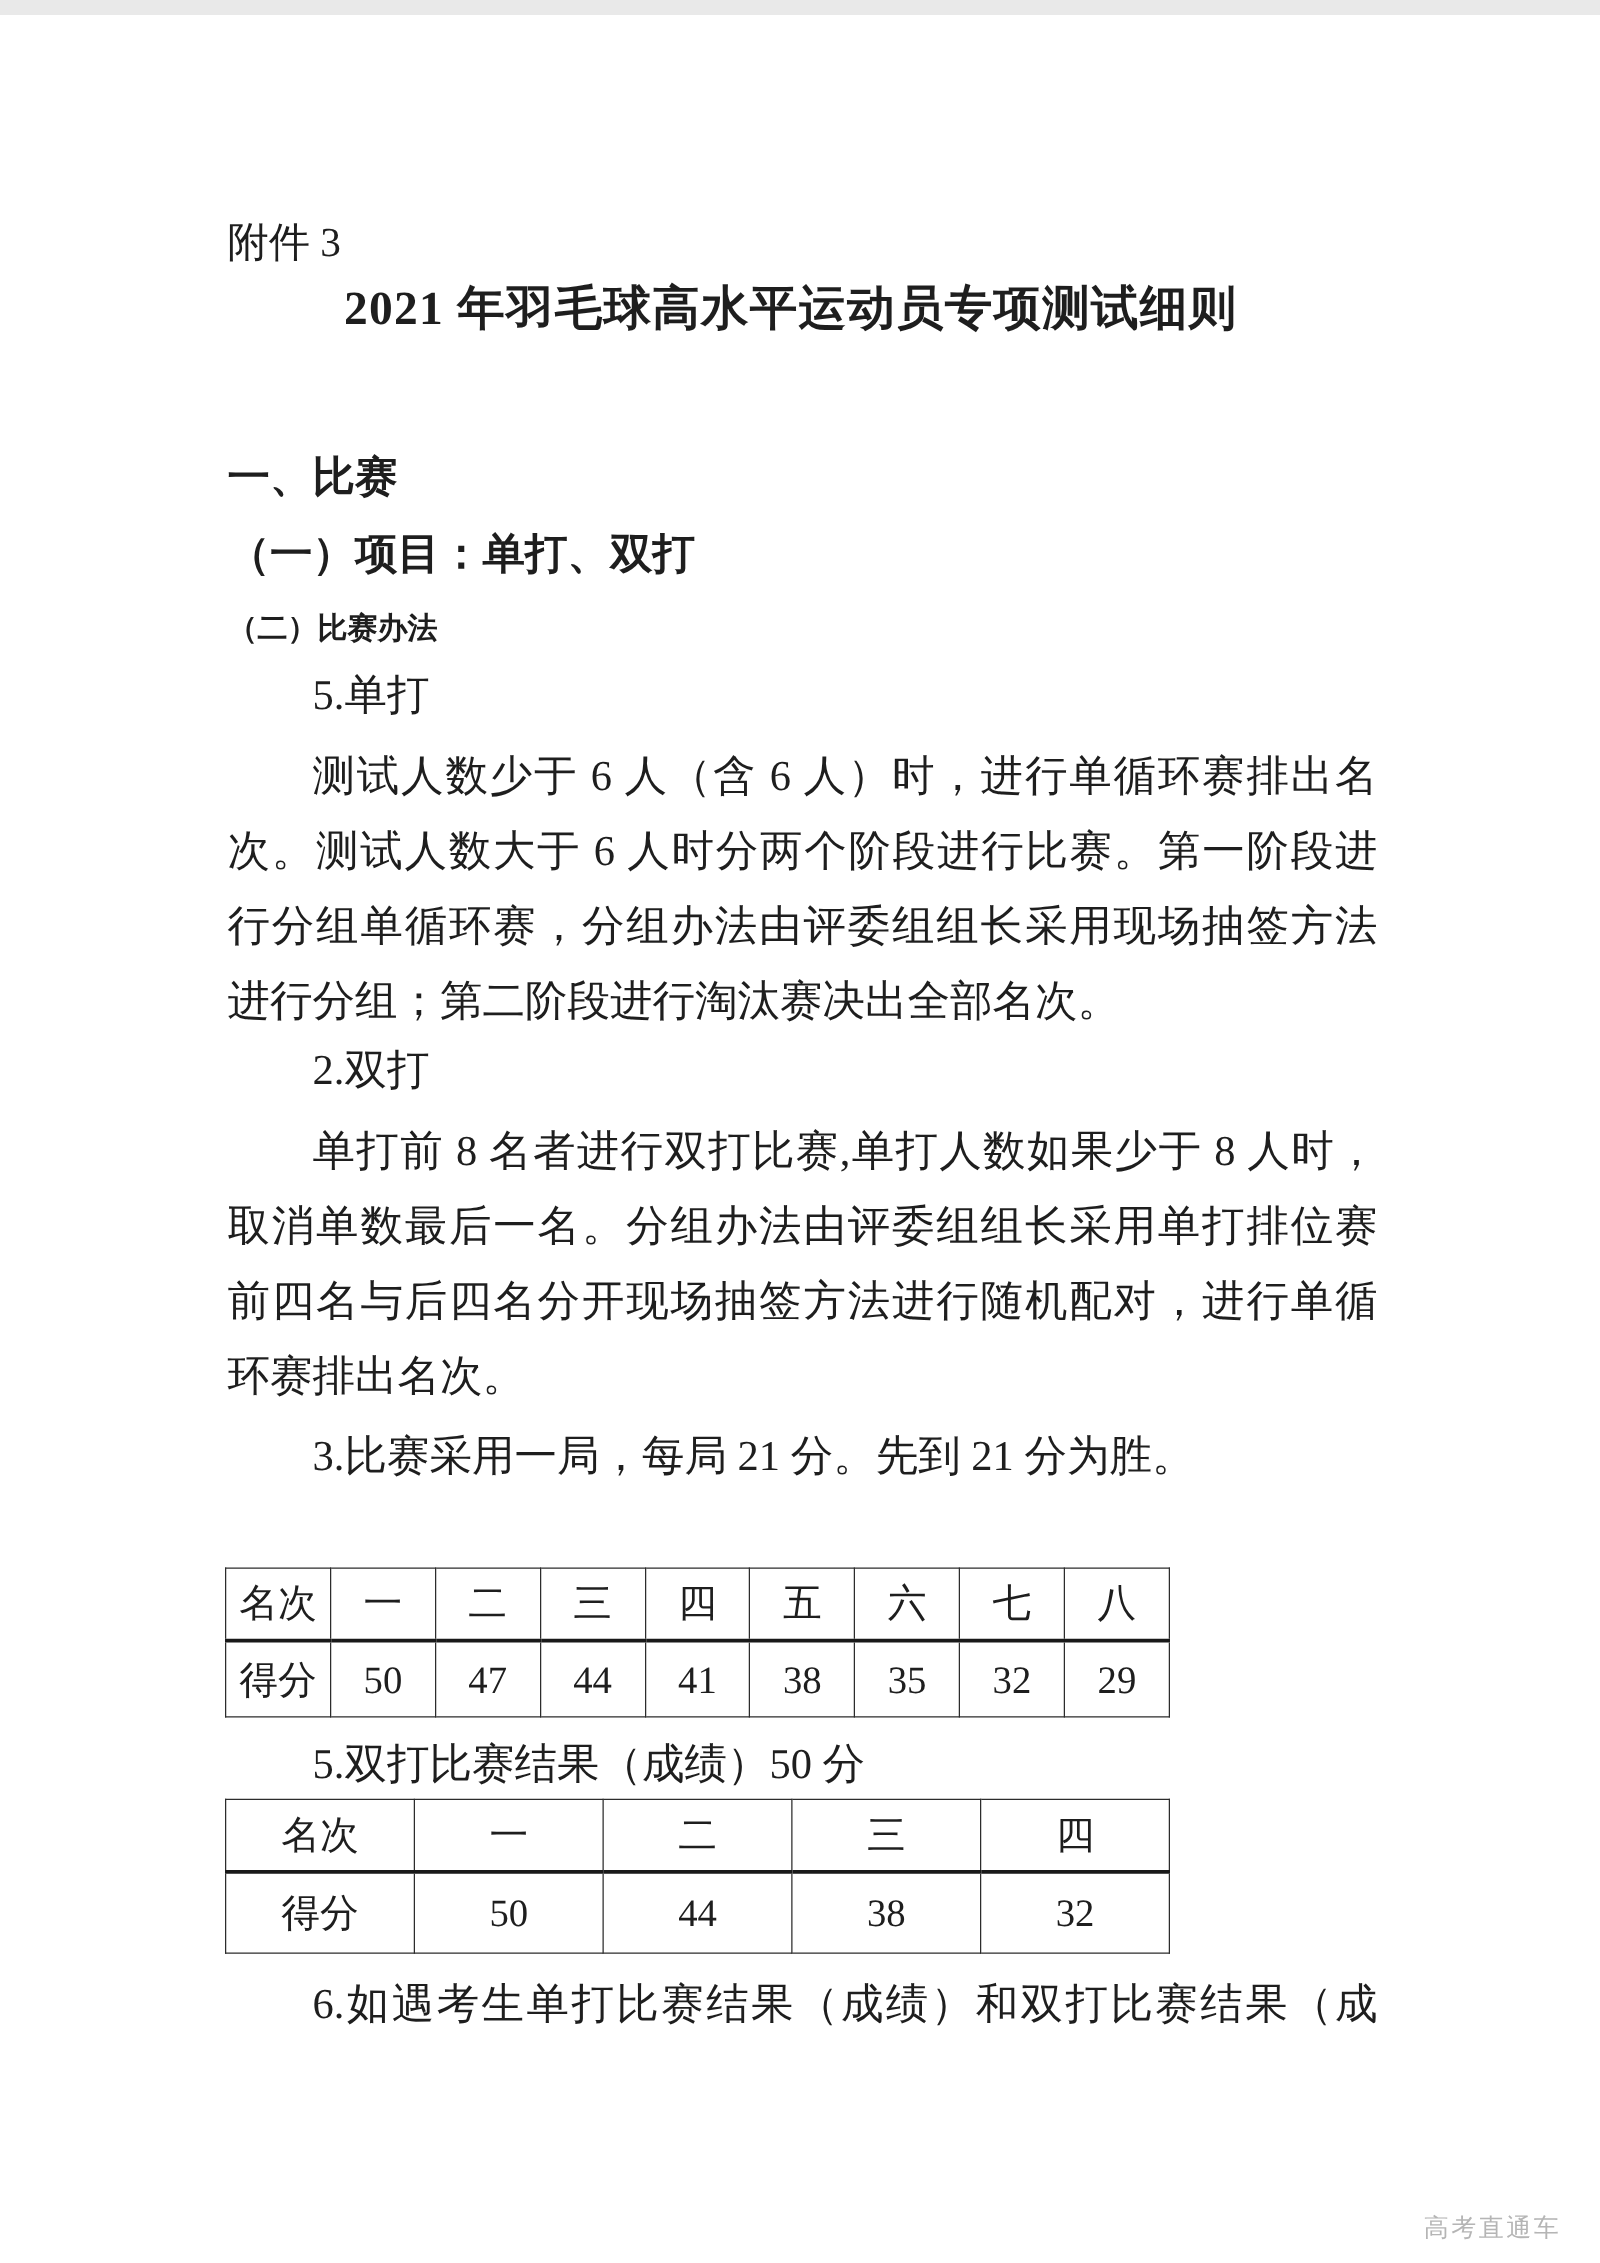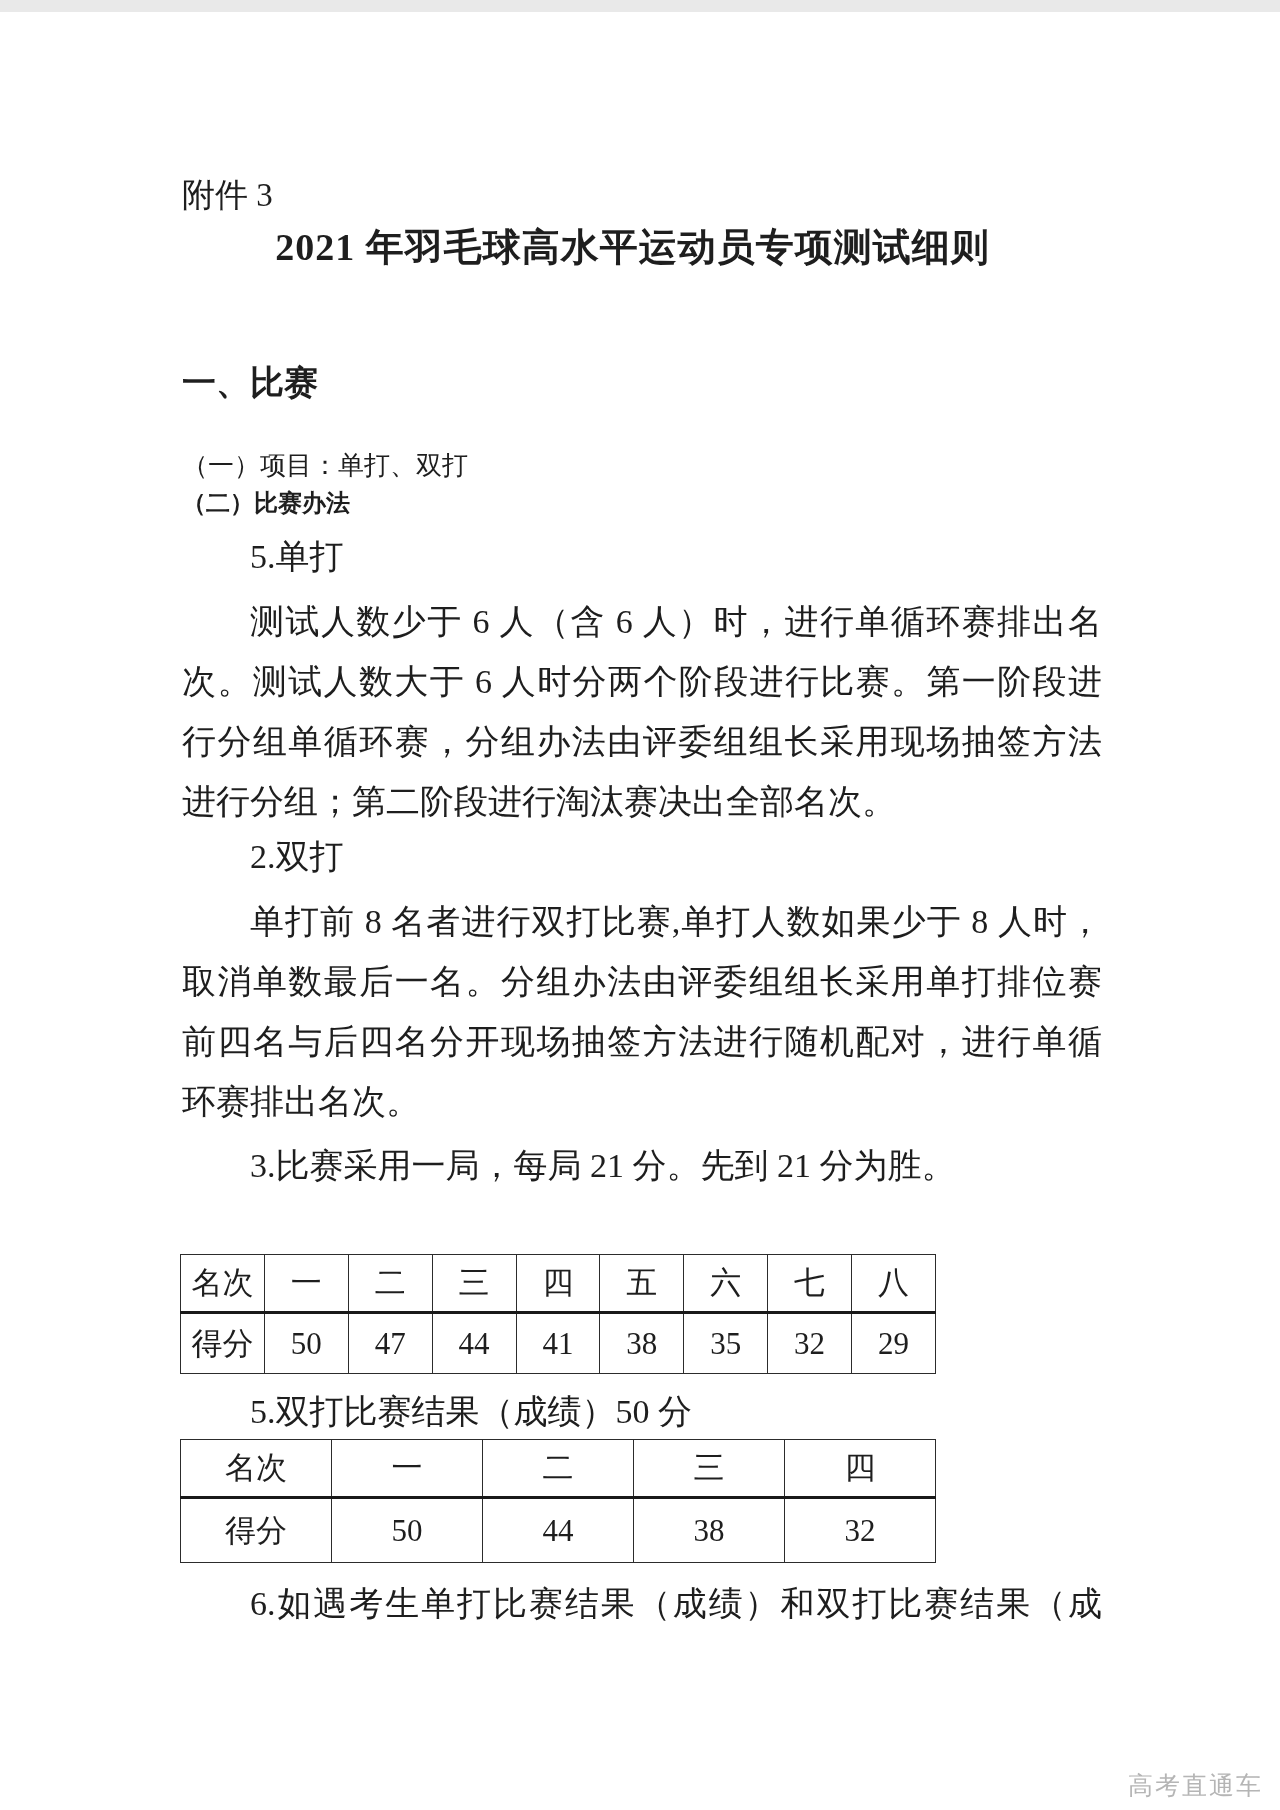--- a/index.html
+++ b/index.html
@@ -9,21 +9,21 @@
     margin:12px auto;
     background:#ffffff;
     color:#1e1e1e;
     font-family:"Liberation Serif","DejaVu Serif",serif;
     overflow:hidden;
   }
   .abs{position:absolute;}
   .att{left:182px;top:153px;font-size:33px;line-height:60px;}
   .title{left:0;width:1265px;top:205px;text-align:center;font-size:38px;font-weight:bold;line-height:60px;letter-spacing:1px;}
   .h1{left:182px;top:341px;font-size:34px;font-weight:bold;line-height:60px;font-family:Liberation Serif, serif;}
-  .sub1{left:182px;top:424px;font-size:26px;font-weight:normal;line-height:60px;}
+  .sub1{left:182px;top:402px;font-size:34px;font-weight:bold;line-height:60px;}
   .sub2{left:182px;top:461px;font-size:24px;font-weight:bold;line-height:60px;}
   .numline{left:182px;width:920px;font-size:34px;line-height:60px;text-indent:2em;}
   .it1{top:515px;}
   .it2{top:815px;}
   .it3{top:1124px;}
   .it4{top:1182px;}
   .it5{top:1370px;}
   .it6{top:1562px;text-align:justify;text-align-last:justify;}
   .para{left:182px;width:920px;font-size:34px;line-height:60px;}
   .p1{top:580px;}
@@ -40,22 +40,22 @@
   .t2{top:1427px;}
   table.tbl td{
     border:1.5px solid #2c2c2c;
     text-align:center;vertical-align:middle;padding:0;
     font-size:31px;
   }
   table.tbl tr.hrow td{height:56px;border-bottom:3.5px solid #191919;}
   table.t1 tr.drow td{height:59px;}
   table.t2 tr.drow td{height:63px;}
   .wm{
-    right:17px;top:1757px;
-    font-size:25px;color:#b5b5b5;
+    right:31px;top:1757px;
+    font-size:20px;color:#b5b5b5;
     font-family:Liberation Mono, monospace;
     line-height:normal;letter-spacing:2px;
   }
 </style>
 </head>
 <body>
 
 <div class="page">
 
   <div class="abs att">附件 3</div>

